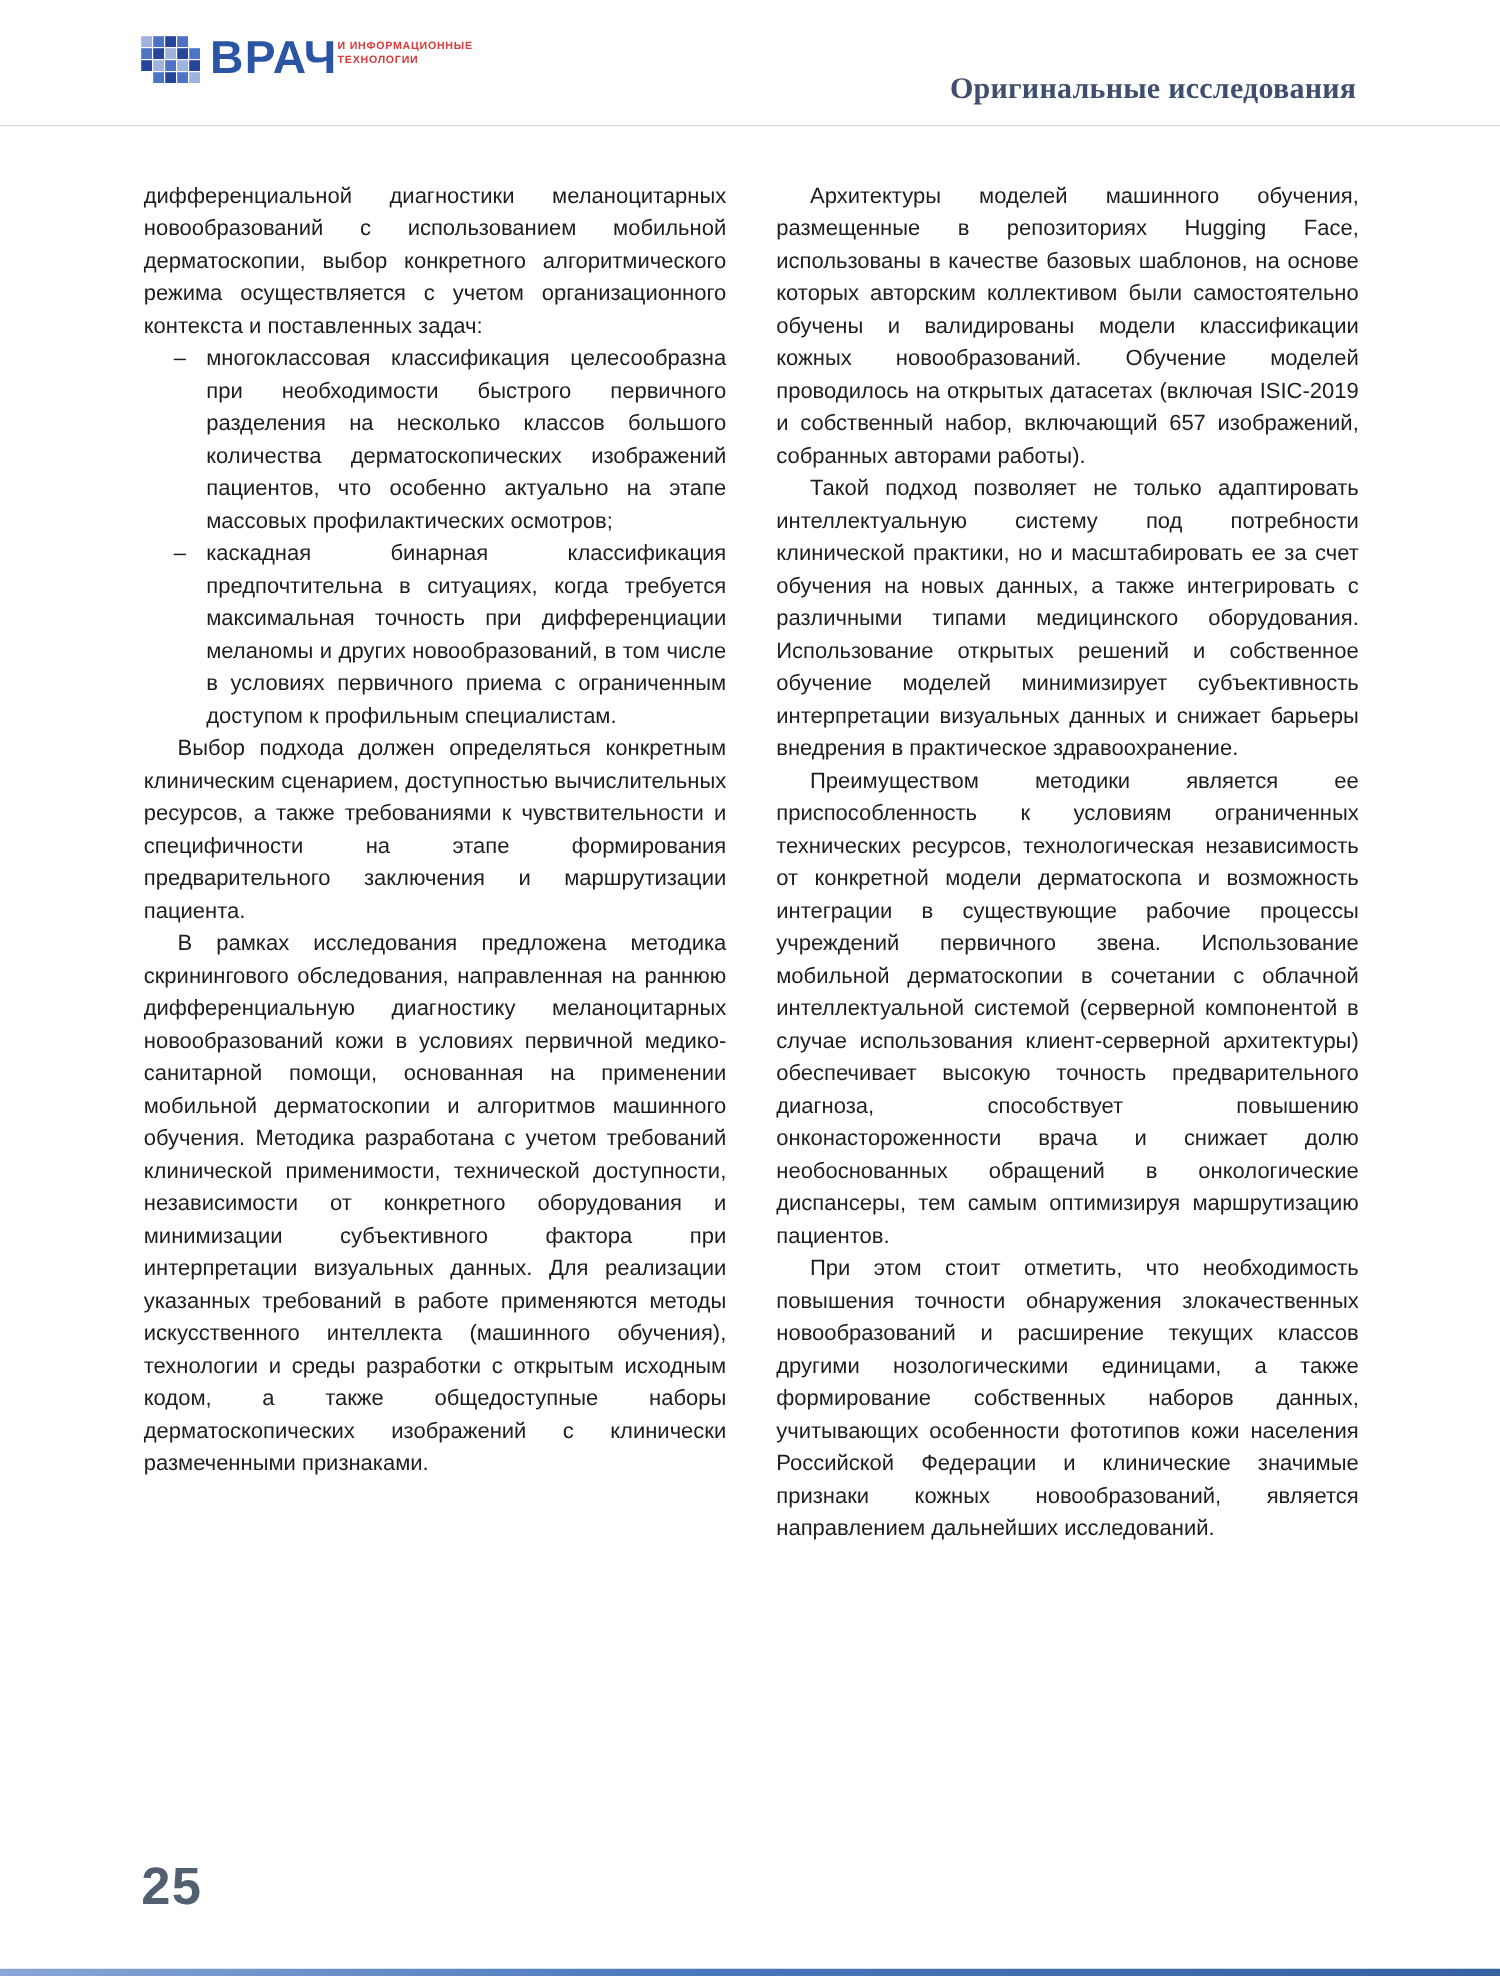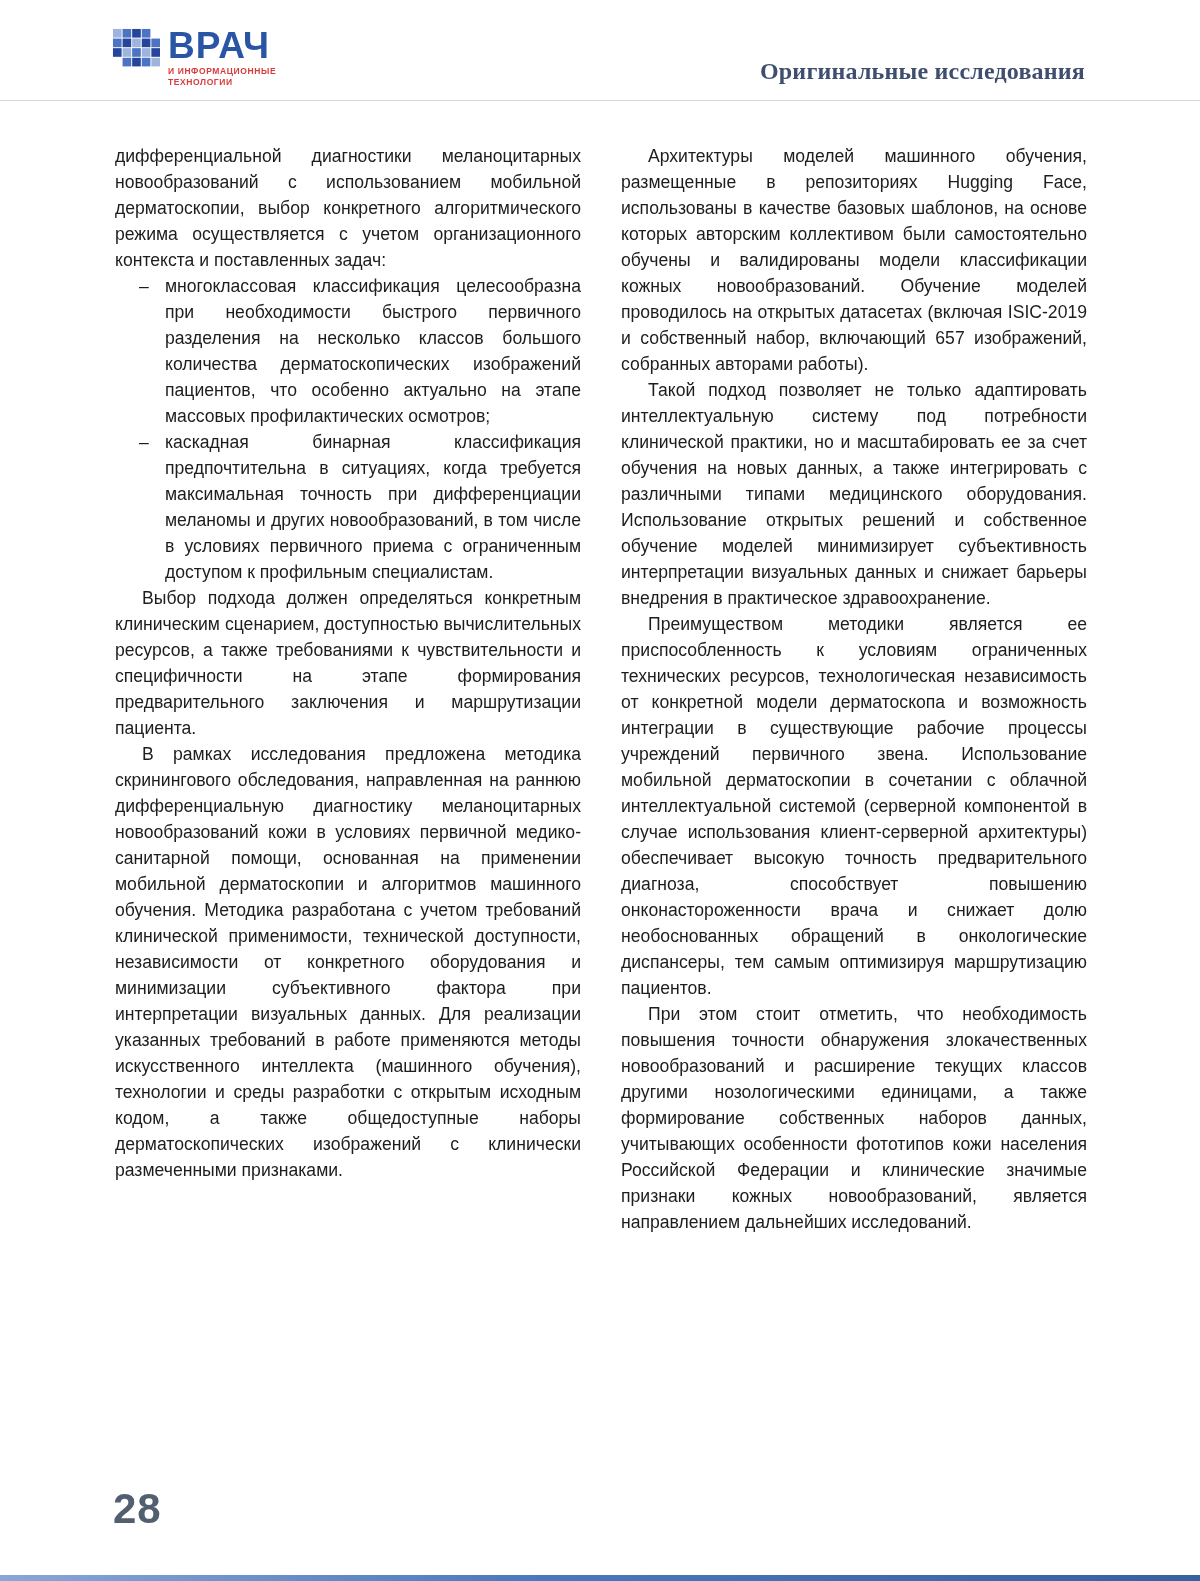--- a/index.html
+++ b/index.html
@@ -24,21 +24,21 @@
     overflow:hidden;
   }
   
   .header{
     position:absolute;top:0;left:0;right:0;height:100px;
     padding:28px 115px 0 112px;
     display:flex;justify-content:space-between;align-items:flex-start;
   }
   .logo{display:flex;align-items:flex-start;gap:8px}
   .logo-mosaic{display:block}
-  .logo-textblock{display:flex;flex-direction:column;line-height:1}
+  .logo-textblock{display:flex;flex-direction:row;line-height:1}
   .logo-title{
     font-size:37px;font-weight:700;color:var(--logo-blue);
     letter-spacing:1px;line-height:0.95;
   }
   .logo-sub{
     margin-top:3px;
     font-size:8.5px;font-weight:700;color:var(--logo-red);
     letter-spacing:0.6px;line-height:1.25;text-transform:uppercase;
     white-space:pre-line;
   }
@@ -142,16 +142,16 @@
 
     <div class="col">
       <p class="indent">Архитектуры моделей машинного обучения, размещенные в репозиториях Hugging Face, использованы в качестве базовых шаблонов, на основе которых авторским коллективом были самостоятельно обучены и валидированы модели классификации кожных новообразований. Обучение моделей проводилось на открытых датасетах (включая ISIC-2019 и собственный набор, включающий 657 изображений, собранных авторами работы).</p>
       <p class="indent">Такой подход позволяет не только адаптировать интеллектуальную систему под потребности клинической практики, но и масштабировать ее за счет обучения на новых данных, а также интегрировать с различными типами медицинского оборудования. Использование открытых решений и собственное обучение моделей минимизирует субъективность интерпретации визуальных данных и снижает барьеры внедрения в практическое здравоохранение.</p>
       <p class="indent">Преимуществом методики является ее приспособленность к условиям ограниченных технических ресурсов, технологическая независимость от конкретной модели дерматоскопа и возможность интеграции в существующие рабочие процессы учреждений первичного звена. Использование мобильной дерматоскопии в сочетании с облачной интеллектуальной системой (серверной компонентой в случае использования клиент-серверной архитектуры) обеспечивает высокую точность предварительного диагноза, способствует повышению онконастороженности врача и снижает долю необоснованных обращений в онкологические диспансеры, тем самым оптимизируя маршрутизацию пациентов.</p>
       <p class="indent">При этом стоит отметить, что необходимость повышения точности обнаружения злокачественных новообразований и расширение текущих классов другими нозологическими единицами, а также формирование собственных наборов данных, учитывающих особенности фототипов кожи населения Российской Федерации и клинические значимые признаки кожных новообразований, является направлением дальнейших исследований.</p>
     </div>
 
   </div>
 
-  <div class="page-number">28</div>
+  <div class="page-number">25</div>
   <div class="footer-bar"></div>
 
 </div>
 
 </body></html>

